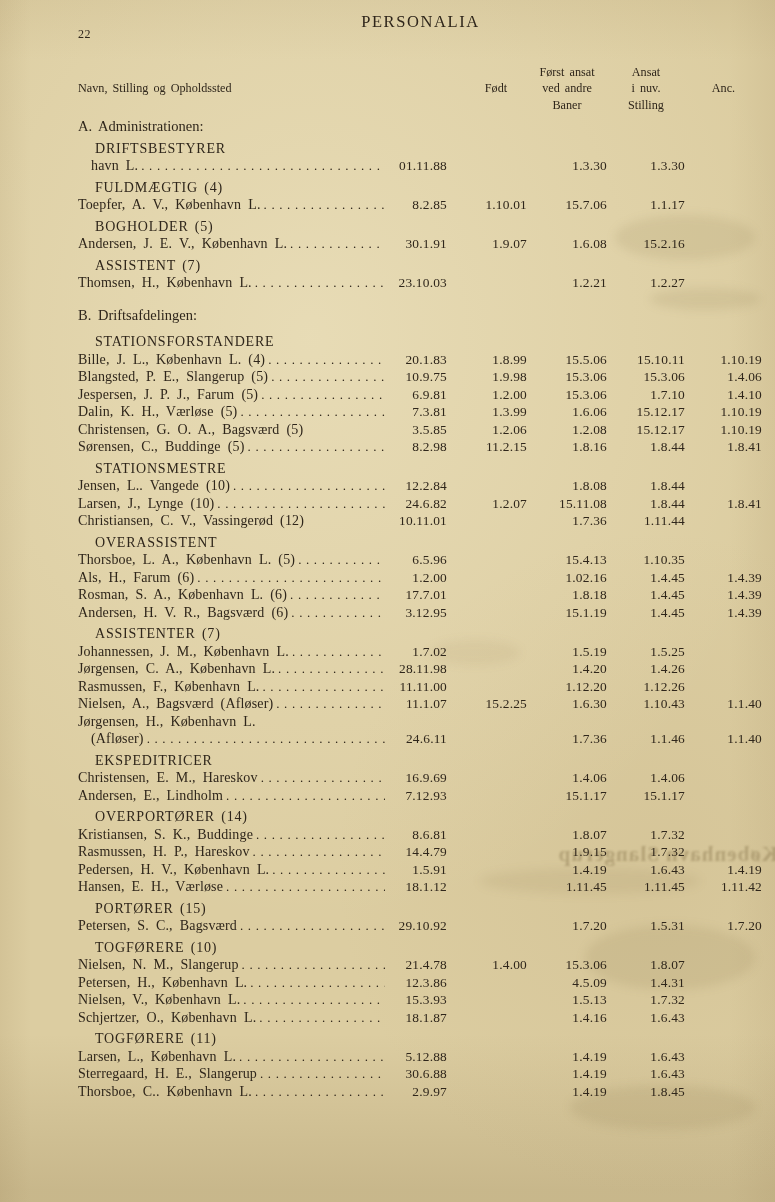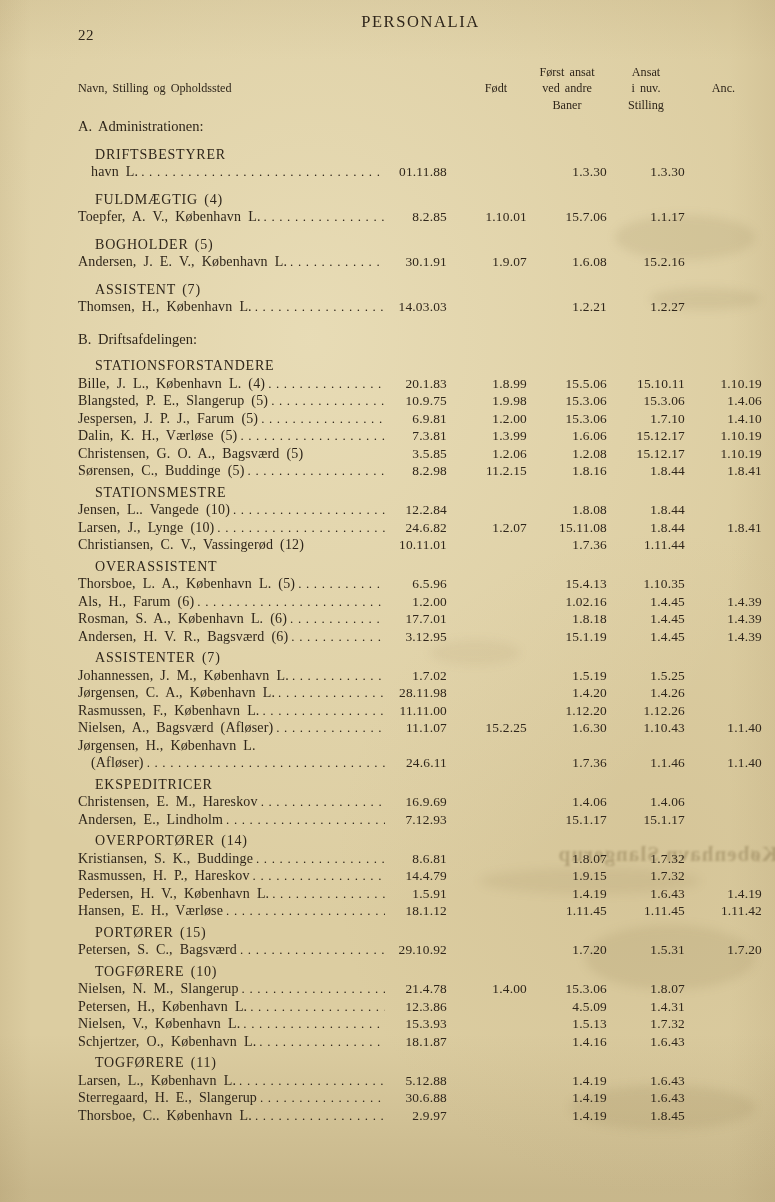--- a/index.html
+++ b/index.html
@@ -7,39 +7,39 @@
     position:relative;width:775px;height:1202px;overflow:hidden;
     color:#2f261b;
     font-family:"Liberation Serif","DejaVu Serif",serif;
     background-color:#dccda1;
     background-image:
       radial-gradient(90% 70% at 40% 28%, rgba(250,243,215,0.38), rgba(250,243,215,0) 70%),
       radial-gradient(60% 40% at 85% 72%, rgba(168,143,94,0.13), rgba(168,143,94,0) 70%),
       linear-gradient(to bottom, rgba(150,125,75,0.10), rgba(0,0,0,0) 5%, rgba(0,0,0,0) 86%, rgba(120,96,52,0.20) 99%),
       linear-gradient(to right, rgba(150,125,80,0.13), rgba(0,0,0,0) 4%, rgba(0,0,0,0) 94%, rgba(150,125,80,0.11));
   }
-  .pagenum{position:absolute;left:78px;top:27px;font-size:15px;letter-spacing:0.5px;}
+  .pagenum{position:absolute;left:78px;top:27px;font-size:12px;letter-spacing:0.5px;}
   .pagetitle{position:absolute;top:12px;left:50%;transform:translateX(calc(-50% + 33px));
     font-size:16.5px;letter-spacing:1.6px;white-space:nowrap;}
   .content{position:absolute;left:78px;top:64px;width:684px;}
   
   .colheads{display:flex;align-items:center;font-size:12.2px;line-height:16.4px;word-spacing:2px;}
   .ch{white-space:pre-line;text-align:center;flex:0 0 auto;}
   .ch.c-name{flex:1 1 auto;text-align:left;}
   .ch.c-born{width:62px;}
   .ch.c-first{width:80px;}
   .ch.c-present{width:80px;}
   .ch.c-current{width:78px;}
   .ch.c-anc{width:77px;}
   
   .sec-0{margin-top:5px;}
   .sec-1{margin-top:15px;}
   .section-title{font-size:14.5px;line-height:17.5px;word-spacing:3px;}
   .group-heading{padding-left:17px;font-size:14px;line-height:17.5px;letter-spacing:0.8px;word-spacing:2px;}
-  .sec-0 .group{margin-top:10px;}
+  .sec-0 .group{margin-top:4px;}
   .sec-1 .group{margin-top:4px;}
   .sec-1 .section-title + .group{margin-top:9px;}
   
   .row{display:flex;align-items:baseline;line-height:17.5px;font-size:14px;}
   .name{white-space:nowrap;word-spacing:3.4px;letter-spacing:0.15px;}
   .name.cont{padding-left:13px;}
   .row.nameonly .name{flex:1 1 auto;}
   .leader{flex:1 1 auto;overflow:hidden;white-space:nowrap;letter-spacing:4.6px;
     padding-left:3px;font-size:13px;}
   .leader::after{content:"................................................................";}
@@ -129,21 +129,21 @@
               <span class="val present">1.6.08</span>
               <span class="val current">15.2.16</span>
               <span class="val anc"></span>
             </div>
           </div>
           <div class="group">
             <div class="group-heading">ASSISTENT (7)</div>
             <div class="row">
               <span class="name">Thomsen, H., København L.</span>
               <span class="leader"></span>
-              <span class="val born">14.03.03</span>
+              <span class="val born">23.10.03</span>
               <span class="val first"></span>
               <span class="val present">1.2.21</span>
               <span class="val current">1.2.27</span>
               <span class="val anc"></span>
             </div>
           </div>
         </div>
         <div class="section sec-1">
           <div class="section-title"><span class="title-prefix">B. </span><span class="title-name">Driftsafdelingen:</span></div>
           <div class="group">

